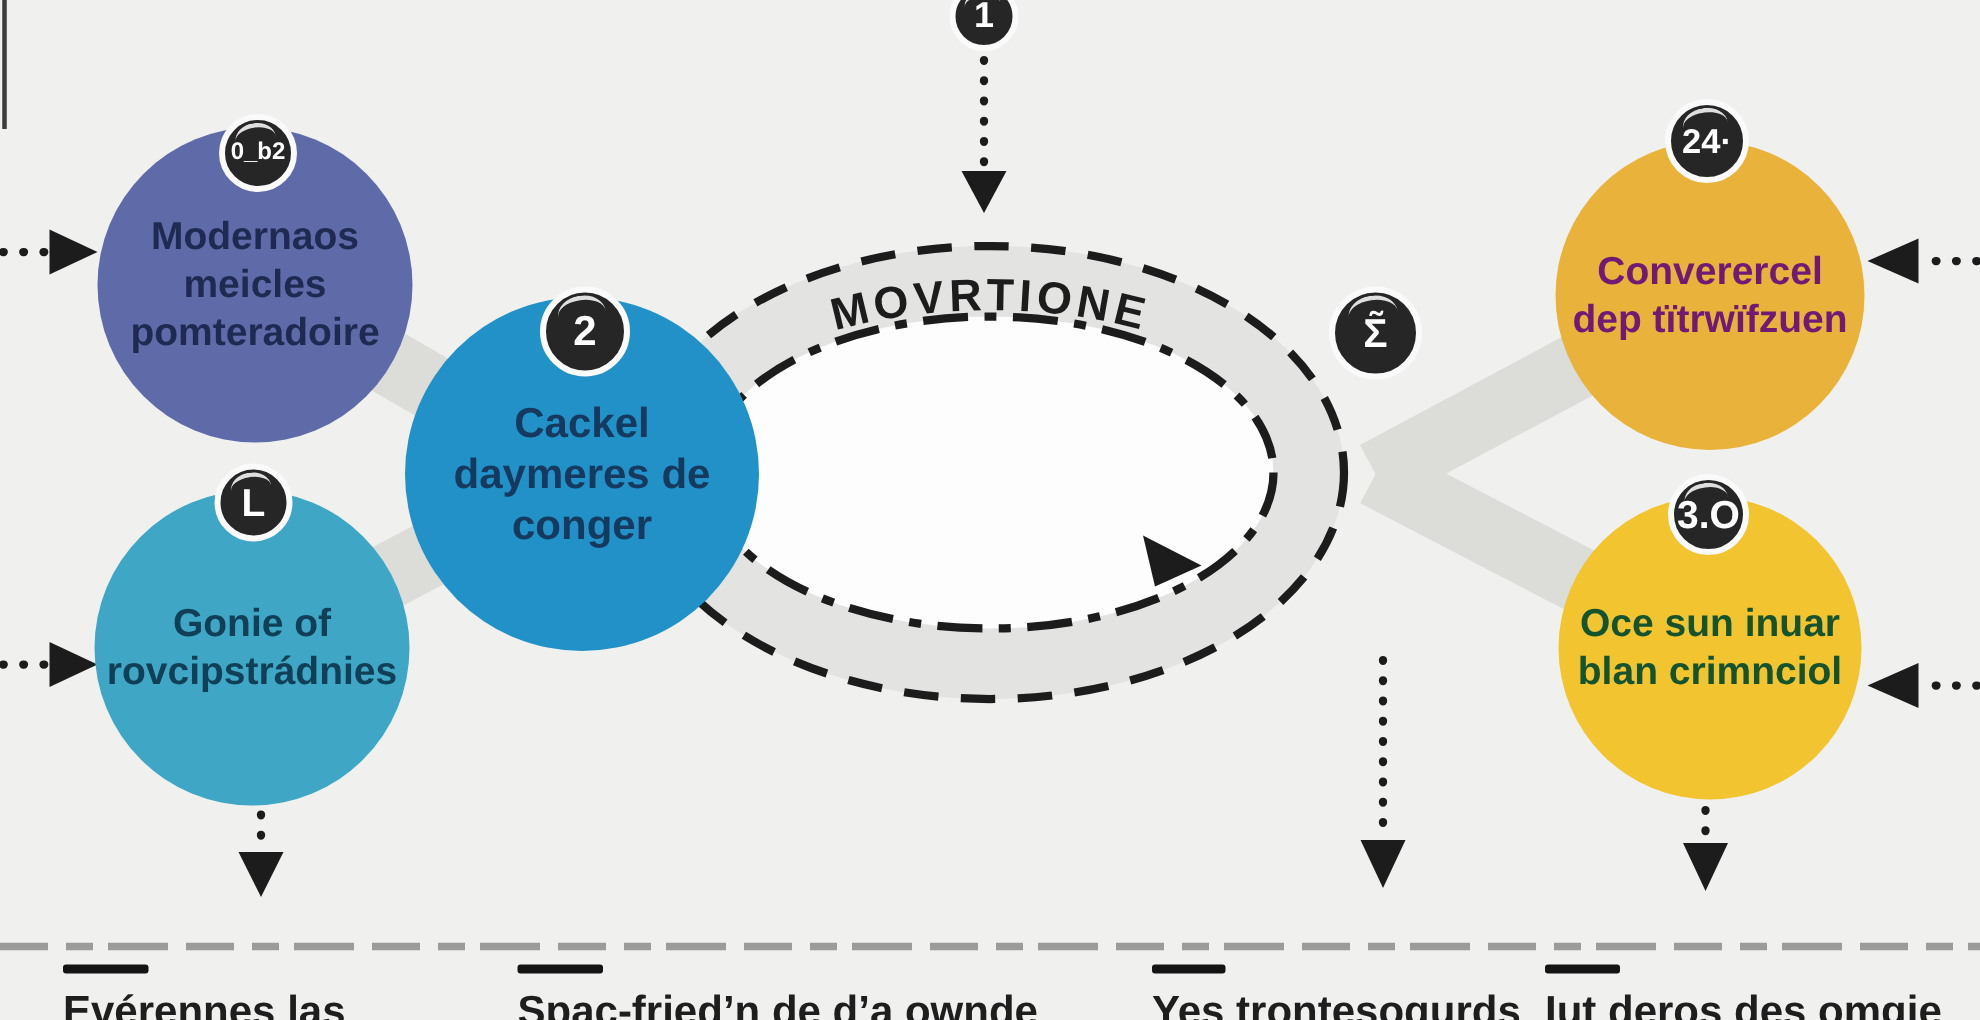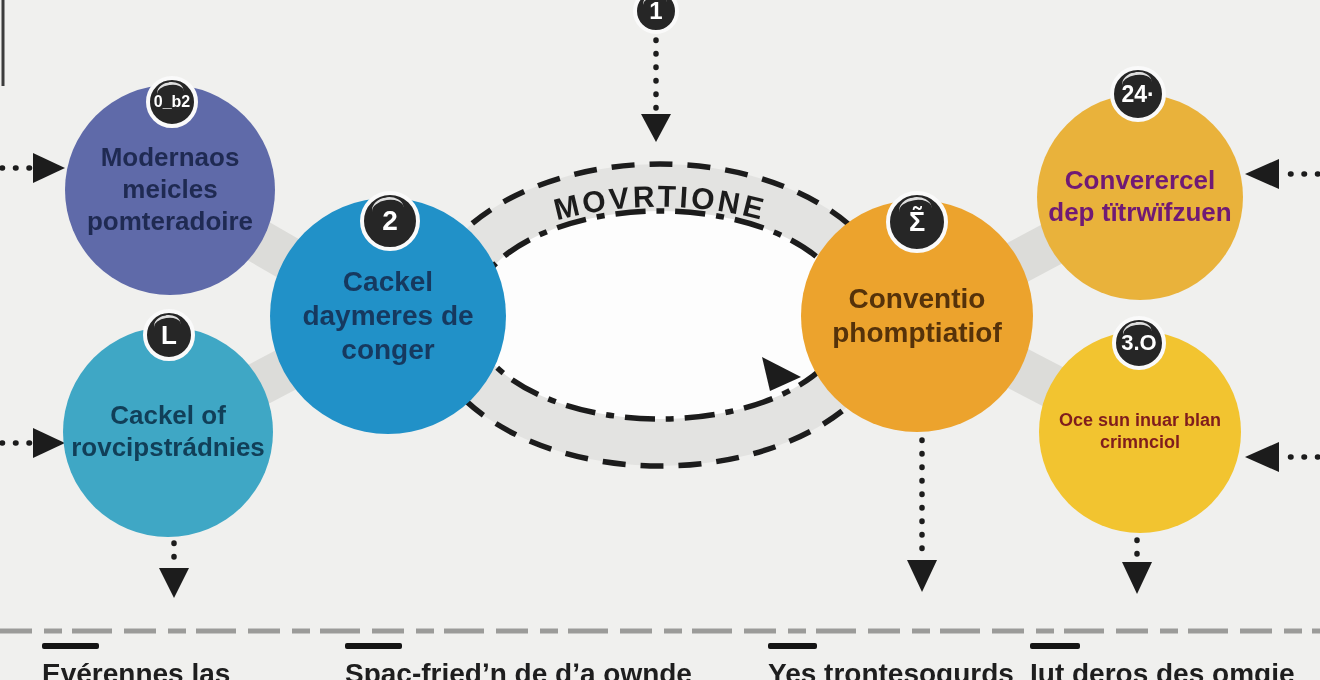--- a/index.html
+++ b/index.html
@@ -81,33 +81,30 @@
 
   <div class="node" style="left: 65px; top: 85px; width: 210px; height: 210px; background: rgb(95, 106, 169);">
     <div class="label" style="width: 182px; font-size: 26px; color: rgb(31, 42, 82);">Modernaos meicles pomteradoire</div>
   </div>
 
   <div class="node" style="left: 270px; top: 198px; width: 236px; height: 236px; background: rgb(33, 145, 200);">
     <div class="label" style="width: 185px; font-size: 28px; color: rgb(22, 57, 95);">Cackel daymeres de conger</div>
   </div>
 
   <div class="node" style="left: 63px; top: 327px; width: 210px; height: 210px; background: rgb(63, 167, 197);">
-    <div class="label" style="width: 204px; font-size: 26px; color: rgb(17, 63, 88);">Cackel of rovcipstrádnies</div>
+    <div class="label" style="width: 204px; font-size: 26px; color: rgb(17, 63, 88);">Gonie of rovcipstrádnies</div>
   </div>
 
-  <div class="node" style="left: 801px; top: 200px; width: 232px; height: 232px; background: rgb(236, 163, 45);">
-    <div class="label" style="width: 195px; font-size: 28px; color: rgb(85, 50, 10);">Conventio phomptiatiof</div>
-  </div>
 
   <div class="node" style="left: 1037px; top: 94px; width: 206px; height: 206px; background: rgb(233, 178, 59);">
     <div class="label" style="width: 196px; font-size: 26px; color: #701a75;">Converercel dep tïtrwïfzuen</div>
   </div>
 
   <div class="node" style="left: 1039px; top: 331px; width: 202px; height: 202px; background: rgb(242, 196, 48);">
-    <div class="label" style="width: 186px; font-size: 18px; color: #7f1d1d;">Oce sun inuar blan crimnciol</div>
+    <div class="label" style="width: 186px; font-size: 26px; color: #14532d;">Oce sun inuar blan crimnciol</div>
   </div>
 
   <div class="badge" style="left:633px;top:-12px;width:46px;height:46px;font-size:24px;">
     <span class="shine"></span>
     <span>1</span>
   </div>
   <div class="badge" style="left:146px;top:76px;width:52px;height:52px;font-size:16px;">
     <span class="shine"></span>
     <span>0_b2</span>
   </div>
@@ -120,21 +117,21 @@
     <span>L</span>
   </div>
   <div class="badge" style="left:886px;top:191px;width:62px;height:62px;font-size:27px;">
     <span class="shine"></span>
     <span>Σ̃</span>
   </div>
   <div class="badge" style="left:1110px;top:66px;width:56px;height:56px;font-size:23px;">
     <span class="shine"></span>
     <span>24·</span>
   </div>
-  <div class="badge" style="left:1112px;top:316px;width:54px;height:54px;font-size:22px;">
+  <div class="badge" style="left:1112px;top:316px;width:54px;height:54px;font-size:26px;">
     <span class="shine"></span>
     <span>3.O</span>
   </div>
 
   <div class="footer-item" style="left:42px;">
     <span class="footer-bar"></span>
     <div class="footer-label">Evérennes las</div>
   </div>
   <div class="footer-item" style="left:345px;">
     <span class="footer-bar"></span>

